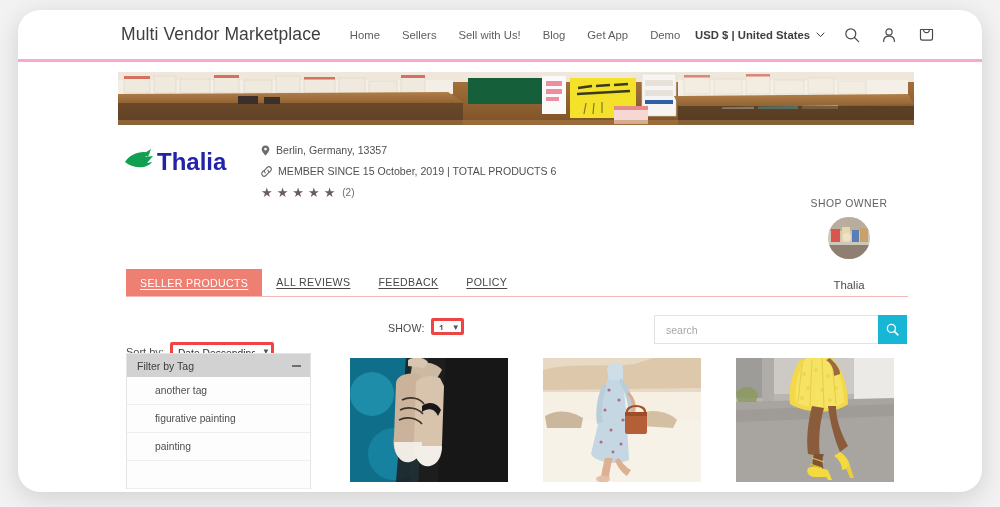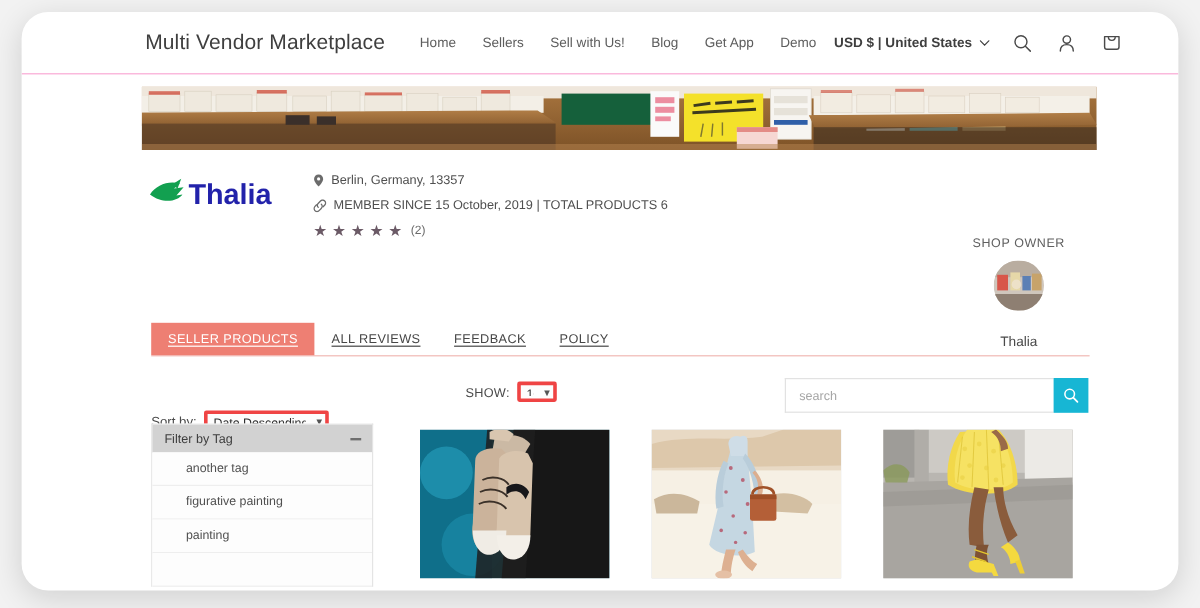--- a/index.html
+++ b/index.html
@@ -25,21 +25,21 @@
     height: 482px;
     background: #ffffff;
     border-radius: 22px;
     box-shadow: 0 6px 26px rgba(0,0,0,0.14);
     overflow: hidden;
   }
 
   
   .site-header {
     height: 52px;
-    border-bottom: 1px solid #f9a8d4;
+    border-bottom: 3px solid #f9a8d4;
     display: flex;
     align-items: center;
     padding: 0 28px 0 103px;
     position: relative;
   }
   .brand-title {
     font-size: 17.5px;
     color: #3f3f3f;
     letter-spacing: .1px;
     white-space: nowrap;
@@ -156,21 +156,21 @@
   }
 
   
   .tabs-wrap {
     position: absolute;
     left: 108px;
     top: 259px;
     width: 782px;
     border-bottom: 1px solid #f0b9b3;
     display: flex;
-    align-items: center;
+    align-items: flex-start;
   }
   .tab {
     font-size: 10.6px;
     letter-spacing: .35px;
     color: #464646;
     padding: 7px 14px 6px 14px;
     text-decoration: underline;
     text-underline-offset: 2px;
     cursor: pointer;
     white-space: nowrap;

